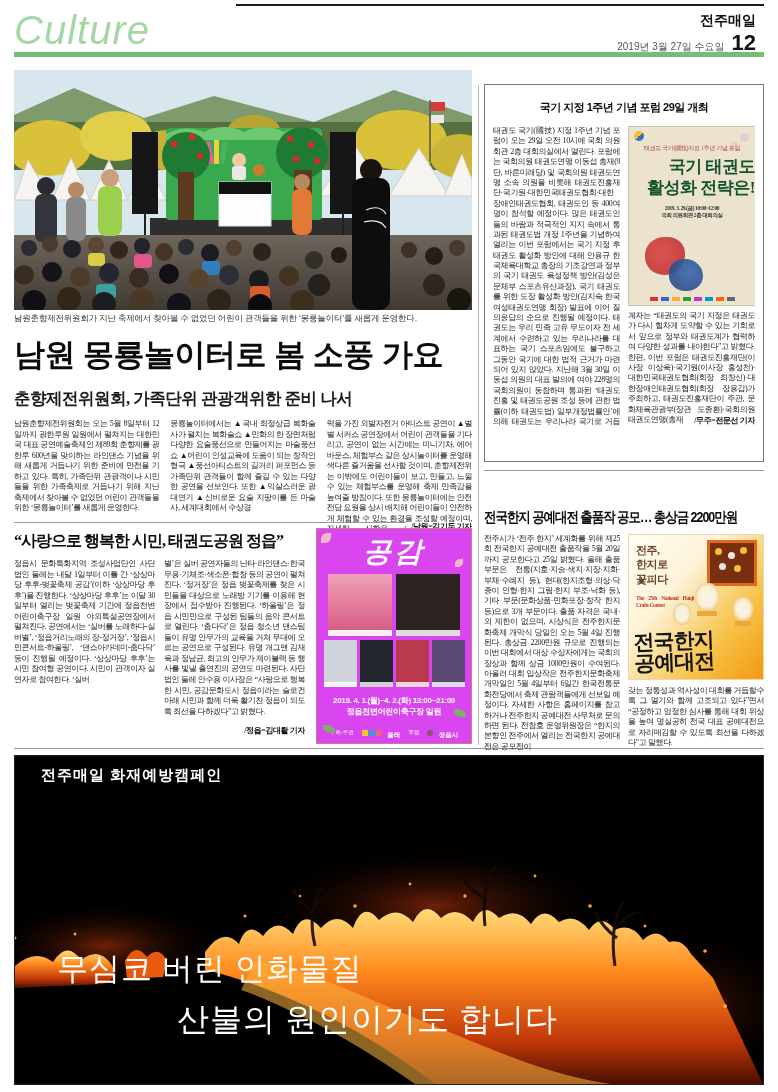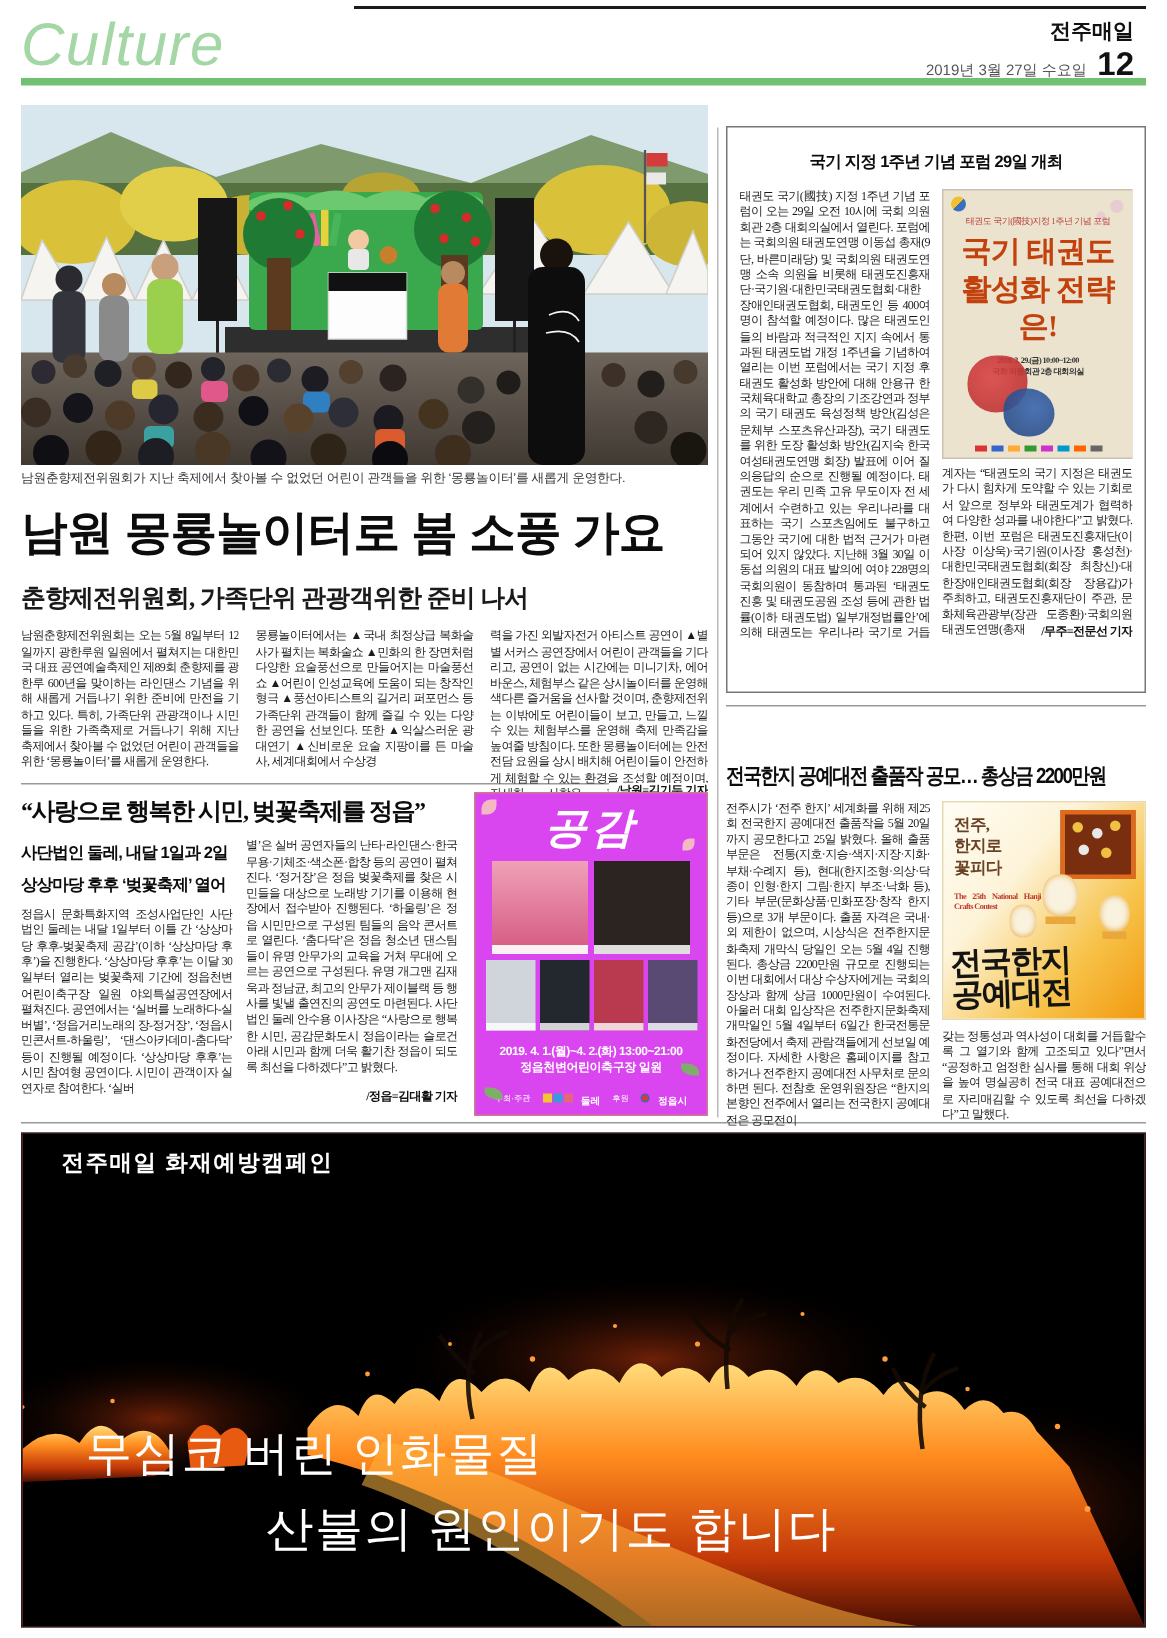--- a/index.html
+++ b/index.html
@@ -66,21 +66,21 @@
   .tk-body{display:flex;gap:8px;margin-top:11px;height:300px;}
   .tk-col{width:128px;font-family:"Liberation Serif",serif;font-size:8px;line-height:1.3;
           letter-spacing:-0.4px;text-align:justify;overflow:hidden;position:relative;}
   
   .tkp{width:128px;height:180px;background:#ece3cf;border:1px solid #c9c2b2;position:relative;
        overflow:hidden;box-sizing:border-box;margin-bottom:5px;}
   .tkp-blossom{position:absolute;border-radius:50%;background:#e7cdd2;}
   .tkp-logo{position:absolute;left:5px;top:4px;width:10px;height:10px;border-radius:50%;
             background:linear-gradient(135deg,#f0c030 50%,#3a6fc0 50%);}
   .tkp-toplabel{font-size:6px;color:#b5413c;text-align:center;margin-top:18px;letter-spacing:-0.3px;position:relative;}
-  .tkp-head{font-size:20px;font-weight:900;color:#c2410c;text-align:center;line-height:1.25;
+  .tkp-head{font-size:17px;font-weight:900;color:#14532d;text-align:right;line-height:1.25;
             margin-top:3px;letter-spacing:-0.5px;position:relative;}
   .tkp-date,.tkp-venue{font-size:5.5px;color:#333;text-align:center;font-weight:bold;position:relative;}
   .tkp-date{margin-top:7px;}
   .tkp-red{position:absolute;left:16px;bottom:30px;width:40px;height:38px;border-radius:50% 45% 55% 50%;
            background:radial-gradient(circle at 40% 40%,#d94444,#b52d2d);opacity:.9;}
   .tkp-blue{position:absolute;left:40px;bottom:14px;width:34px;height:32px;border-radius:45% 55% 50% 50%;
             background:radial-gradient(circle at 60% 40%,#3a66b0,#24457e);opacity:.9;}
   .tkp-strip{position:absolute;left:0;bottom:4px;width:100%;display:flex;gap:3px;justify-content:center;}
   .tkp-strip i{width:8px;height:4px;display:block;}
   
@@ -98,21 +98,21 @@
                border-radius:45%;box-shadow:inset 0 0 4px #e8a83c;}
   .hjp-ped{position:absolute;background:#e8a83c;}
   .hjp-vert{position:absolute;left:7px;top:8px;font-family:"Liberation Serif",serif;font-size:11px;
             color:#6a4326;line-height:1.3;width:34px;font-weight:bold;}
   .hjp-vert span{display:block;}
   .hjp-eng{position:absolute;left:7px;top:60px;font-size:5.5px;color:#c0392b;font-weight:bold;line-height:1.35;width:58px;}
   .hjp-big{position:absolute;left:5px;bottom:5px;font-family:"Liberation Serif",serif;font-weight:900;
            font-size:21px;color:#141414;line-height:1.02;letter-spacing:-1px;transform:rotate(-2deg);}
   .hjp-big span{display:block;}
   
-  .fire-panel{position:absolute;left:14px;top:755px;width:750px;height:330px;background:#b91c1c;
+  .fire-panel{position:absolute;left:14px;top:755px;width:750px;height:330px;background:#8b5cf6;
               border:1px solid #222;box-sizing:border-box;overflow:hidden;}
   .fire-label{position:absolute;left:26px;top:10px;color:#fff;font-size:15px;font-weight:bold;letter-spacing:1px;z-index:3;}
   .fire-line1{position:absolute;left:42px;top:192px;font-family:"Liberation Serif",serif;font-size:31px;
               color:#fff;z-index:3;letter-spacing:1px;}
   .fire-line2{position:absolute;left:162px;top:242px;font-family:"Liberation Serif",serif;font-size:32px;
               color:#fff;z-index:3;letter-spacing:1px;}
 </style>
 </head>
 <body>
 
@@ -256,27 +256,23 @@
       <div class="bcol">남원춘향제전위원회는 오는 5월 8일부터 12일까지 광한루원 일원에서 펼쳐지는 대한민국 대표 공연예술축제인 제89회 춘향제를 광한루 600년을 맞이하는 라인댄스 기념을 위해 새롭게 거듭나기 위한 준비에 만전을 기하고 있다. 특히, 가족단위 관광객이나 시민들을 위한 가족축제로 거듭나기 위해 지난 축제에서 찾아볼 수 없었던 어린이 관객들을 위한 ‘몽룡놀이터’를 새롭게 운영한다.</div>
       <div class="bcol">몽룡놀이터에서는 ▲국내 최정상급 복화술사가 펼치는 복화술쇼 ▲민화의 한 장면처럼 다양한 요술풍선으로 만들어지는 마술풍선쇼 ▲어린이 인성교육에 도움이 되는 창작인형극 ▲풍선아티스트의 길거리 퍼포먼스 등 가족단위 관객들이 함께 즐길 수 있는 다양한 공연을 선보인다. 또한 ▲익살스러운 광대연기 ▲신비로운 요술 지팡이를 든 마술사, 세계대회에서 수상경</div>
       <div class="bcol">
         <span>력을 가진 외발자전거 아티스트 공연이 ▲별별 서커스 공연장에서 어린이 관객들을 기다리고, 공연이 없는 시간에는 미니기차, 에어바운스, 체험부스 같은 상시놀이터를 운영해 색다른 즐거움을 선사할 것이며, 춘향제전위는 이밖에도 어린이들이 보고, 만들고, 느낄 수 있는 체험부스를 운영해 축제 만족감을 높여줄 방침이다. 또한 몽룡놀이터에는 안전전담 요원을 상시 배치해 어린이들이 안전하게 체험할 수 있는 환경을 조성할 예정이며, 자세한 사항은 춘향제 홈페이지(http://chunhyang.org)를 통해 확인 할 수 있다.</span>
         <span class="byline">/남원=김기두 기자</span>
       </div>
     </div>
   </div>
 
   <div class="jeongeup">
-    <div class="j-title">“사랑으로 행복한 시민, 벚꽃축제를 정읍”</div>
+    <div class="j-title">“사랑으로 행복한 시민, 태권도공원 정읍”</div>
     <div class="j-row">
       <div class="j-col">
-        <div class="j-sub">
-          <div>사단법인 둘레, 내달 1일과 2일</div>
-          <div>상상마당 후후 ‘벚꽃축제’ 열어</div>
-        </div>
         <span>정읍시 문화특화지역 조성사업단인 사단법인 둘레는 내달 1일부터 이틀 간 ‘상상마당 후후-벚꽃축제 공감’(이하 ‘상상마당 후후’)을 진행한다. ‘상상마당 후후’는 이달 30일부터 열리는 벚꽃축제 기간에 정읍천변 어린이축구장 일원 야외특설공연장에서 펼쳐진다. 공연에서는 ‘실버를 노래하다-실버별’, ‘정읍거리노래의 장-정거장’, ‘정읍시민콘서트-하울링’, ‘댄스아카데미-춤다닥’ 등이 진행될 예정이다. ‘상상마당 후후’는 시민 참여형 공연이다. 시민이 관객이자 실연자로 참여한다. ‘실버</span>
       </div>
       <div class="j-col">
         <span>별’은 실버 공연자들의 난타·라인댄스·한국무용·기체조·색소폰·합창 등의 공연이 펼쳐진다. ‘정거장’은 정읍 벚꽃축제를 찾은 시민들을 대상으로 노래방 기기를 이용해 현장에서 접수받아 진행된다. ‘하울링’은 정읍 시민만으로 구성된 팀들의 음악 콘서트로 열린다. ‘춤다닥’은 정읍 청소년 댄스팀들이 유명 안무가의 교육을 거쳐 무대에 오르는 공연으로 구성된다. 유명 개그맨 김재욱과 정남균, 최고의 안무가 제이블랙 등 행사를 빛낼 출연진의 공연도 마련된다. 사단법인 둘레 안수용 이사장은 “사랑으로 행복한 시민, 공감문화도시 정읍이라는 슬로건 아래 시민과 함께 더욱 활기찬 정읍이 되도록 최선을 다하겠다”고 밝혔다.</span>
         <span class="byline">/정읍=김대활 기자</span>
       </div>
     </div>
 
     <div class="gg">
       <div class="gg-petal" style="left:4px;top:4px;width:10px;height:10px;"></div>

